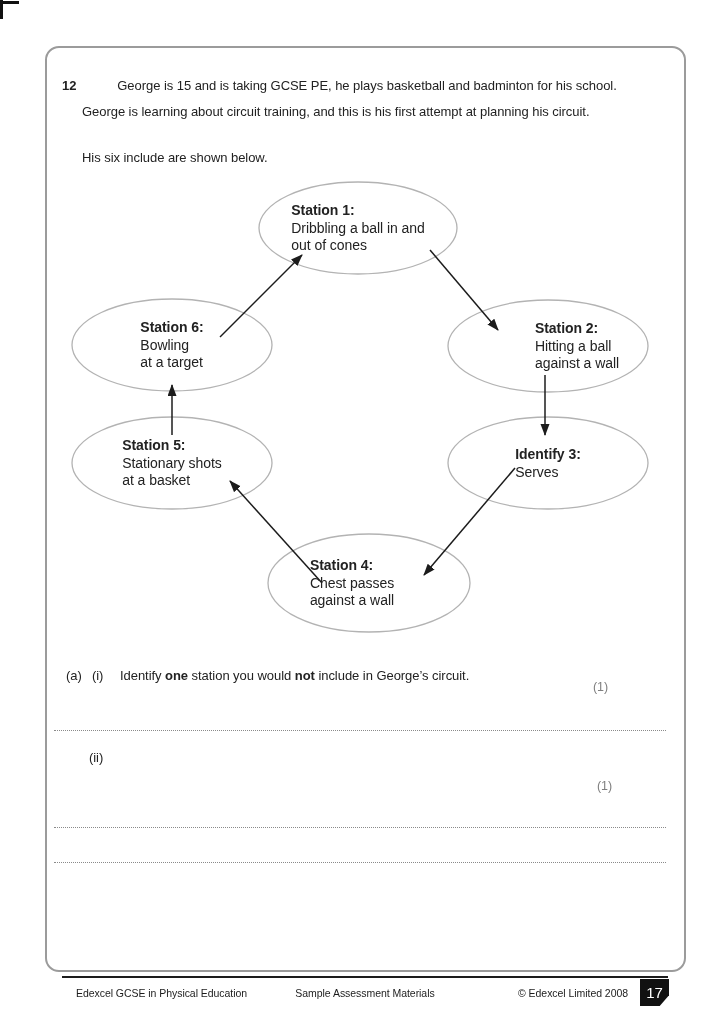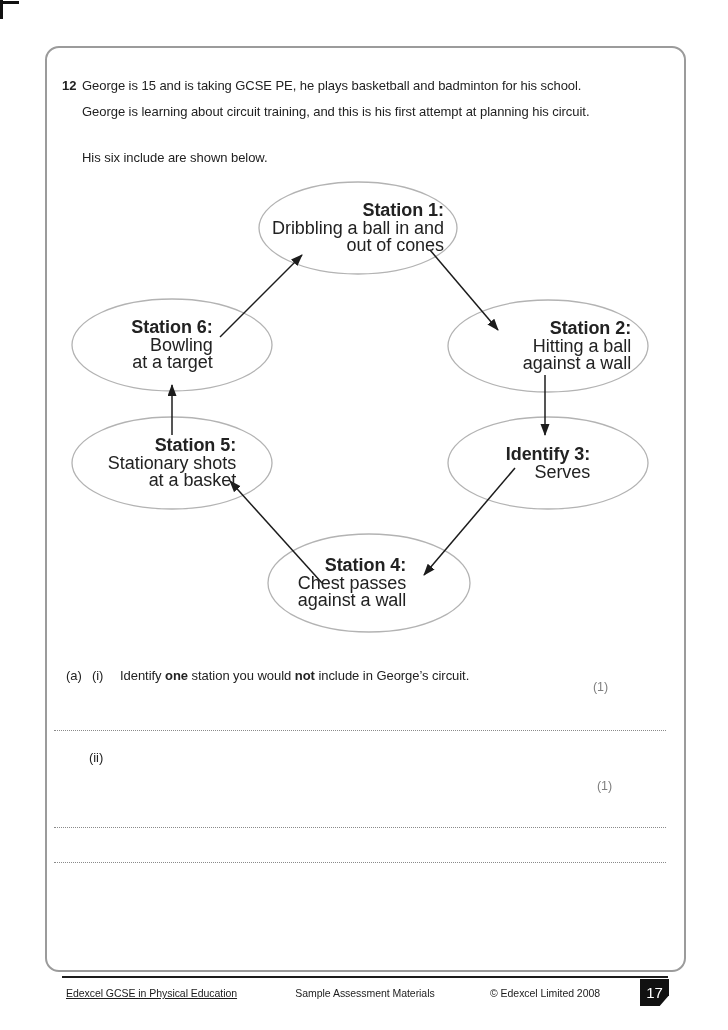--- a/index.html
+++ b/index.html
@@ -21,21 +21,21 @@
   }
 
   .body-text { font-size:13px; line-height:19px; }
   .bold { font-weight:bold; }
 
   
   .diagram { left:50px; top:170px; width:620px; height:472px; }
   .diagram svg { position:absolute; left:0; top:0; }
   .station-label {
     position:absolute; transform:translate(-50%,-50%);
-    text-align:right; font-size:18px; line-height:17.5px; white-space:nowrap;
+    text-align:left; font-size:14px; line-height:17.5px; white-space:nowrap;
   }
   .station-label .st-title { font-weight:bold; }
 
   
   .marks { font-size:12.5px; color:#7f7f7f; }
   .dotted-line { height:0; border-top:1.5px dotted #8a8a8a; width:612px; left:54px; }
 
   
   .footer-rule { left:62px; top:976px; width:606px; height:2px; background:#1c1c1c; }
   .footer-text { font-size:10.5px; color:#1c1c1c; top:987px; white-space:nowrap; }
@@ -49,21 +49,21 @@
 <body>
 
 <div class="page">
 
   <div class="abs cropmark-v"></div>
   <div class="abs cropmark-h"></div>
 
   <div class="abs frame"></div>
 
   <div class="abs body-text bold" style="left:62px; top:76px;">12</div>
-  <div class="abs body-text" style="left:82px; top:76px; width:570px;">George is 15 and is taking GCSE PE, he plays basketball and badminton for his school.</div>
+  <div class="abs body-text" style="left:82px; top:76px; width:570px;text-align:center;">George is 15 and is taking GCSE PE, he plays basketball and badminton for his school.</div>
   <div class="abs body-text" style="left:82px; top:102px; width:535px;">George is learning about circuit training, and this is his first attempt at planning his circuit.</div>
   <div class="abs body-text" style="left:82px; top:148px; width:535px;">His six include are shown below.</div>
 
   <div class="abs diagram">
     <svg width="620" height="472" viewBox="0 0 620 472">
       <defs>
         <marker id="arrowhead" markerUnits="userSpaceOnUse" markerWidth="14" markerHeight="12" refX="11" refY="4.5" orient="auto">
           <path d="M0,0 L12,4.5 L0,9 z" fill="#1c1c1c"></path>
         </marker>
       </defs>
@@ -124,18 +124,18 @@
 
   <div class="abs dotted-line" style="top:730px;"></div>
 
   <div class="abs body-text" style="left:89px; top:748px;">(ii)</div>
   <div class="abs marks" style="left:597px; top:779px;">(1)</div>
 
   <div class="abs dotted-line" style="top:827px;"></div>
   <div class="abs dotted-line" style="top:862px;"></div>
 
   <div class="abs footer-rule"></div>
-  <div class="abs footer-text" style="left:66px;text-decoration:underline;">Edexcel GCSE in Physical Education</div>
+  <div class="abs footer-text" style="left:76px;">Edexcel GCSE in Physical Education</div>
   <div class="abs footer-text" style="left:365px; transform:translateX(-50%);">Sample Assessment Materials</div>
-  <div class="abs footer-text" style="right:114px;margin-left:24px;">© Edexcel Limited 2008</div>
+  <div class="abs footer-text" style="right:86px;margin-left:24px;">© Edexcel Limited 2008</div>
   <div class="abs page-box">17</div>
 
 </div>
 
 </body></html>

